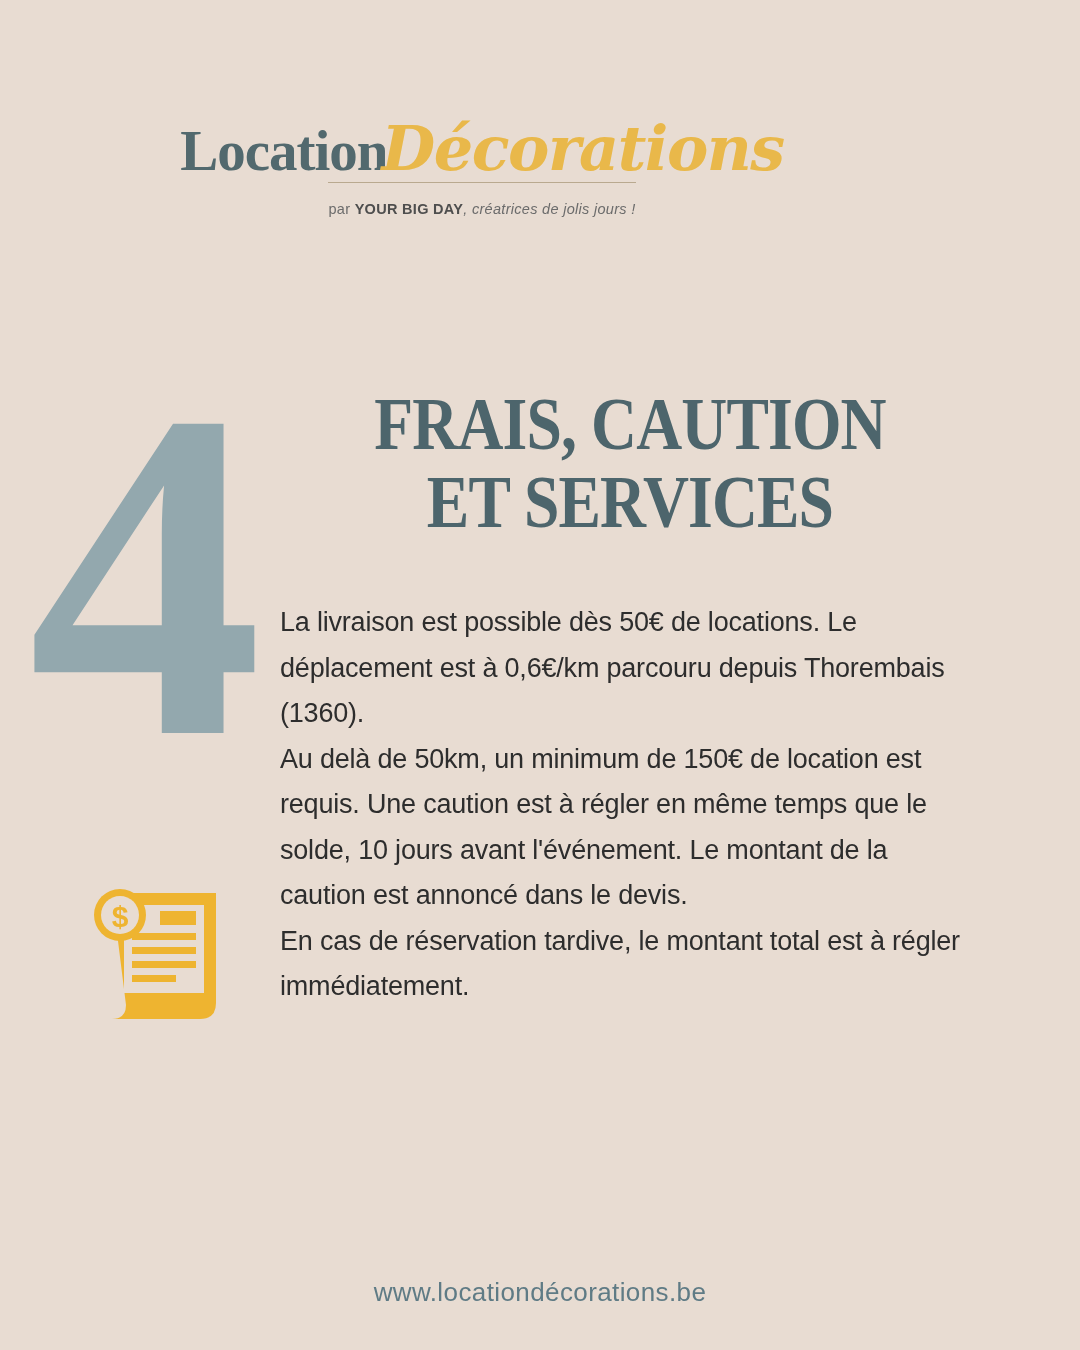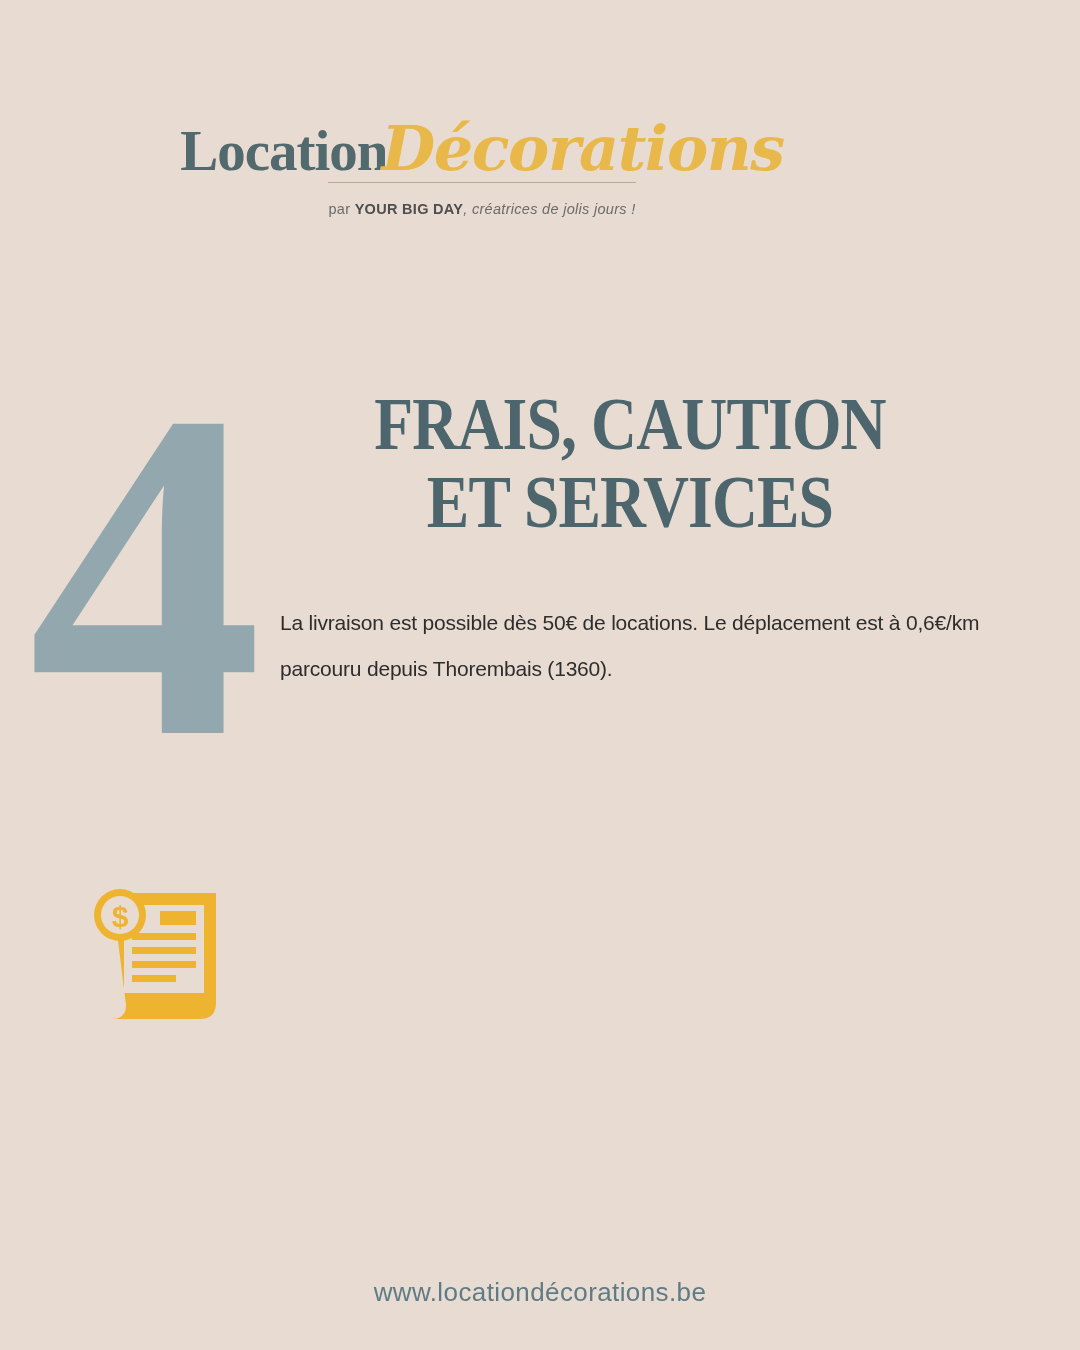--- a/index.html
+++ b/index.html
@@ -101,21 +101,21 @@
     transform: scaleX(0.86);
     transform-origin: center top;
   }
 
   
   .body-text {
     position: absolute;
     left: 280px;
     top: 600px;
     width: 700px;
-    font-size: 21px;
+    font-size: 27px;
     line-height: 45.5px;
     color: #2d2d2d;
     letter-spacing: -0.2px;
   }
   .body-text p {
     margin: 0;
   }
 
   
   .invoice-icon {
@@ -152,20 +152,22 @@
 
 <div class="big-number">4</div>
 
 <div class="title">
   <div>FRAIS, CAUTION</div>
   <div>ET SERVICES</div>
 </div>
 
 <div class="body-text">
   <p>La livraison est possible dès 50€ de locations. Le déplacement est à 0,6€/km parcouru depuis Thorembais (1360).</p>
+  <p>Au delà de 50km, un minimum de 150€ de location est requis. Une caution est à régler en même temps que le solde, 10 jours avant l'événement. Le montant de la caution est annoncé dans le devis.</p>
+  <p>En cas de réservation tardive, le montant total est à régler immédiatement.</p>
 </div>
 
 <div class="invoice-icon">
   <svg width="150" height="160" viewBox="0 0 150 160" xmlns="http://www.w3.org/2000/svg">
 
     <path d="M22 18 h104 v110 q0 16 -16 16 h-88 q14 0 14 -14 z" fill="#eeb430"></path>
 
     <rect x="34" y="30" width="80" height="88" fill="#e8dcd2"></rect>
 
     <rect x="42" y="58" width="64" height="7" fill="#eeb430"></rect>

